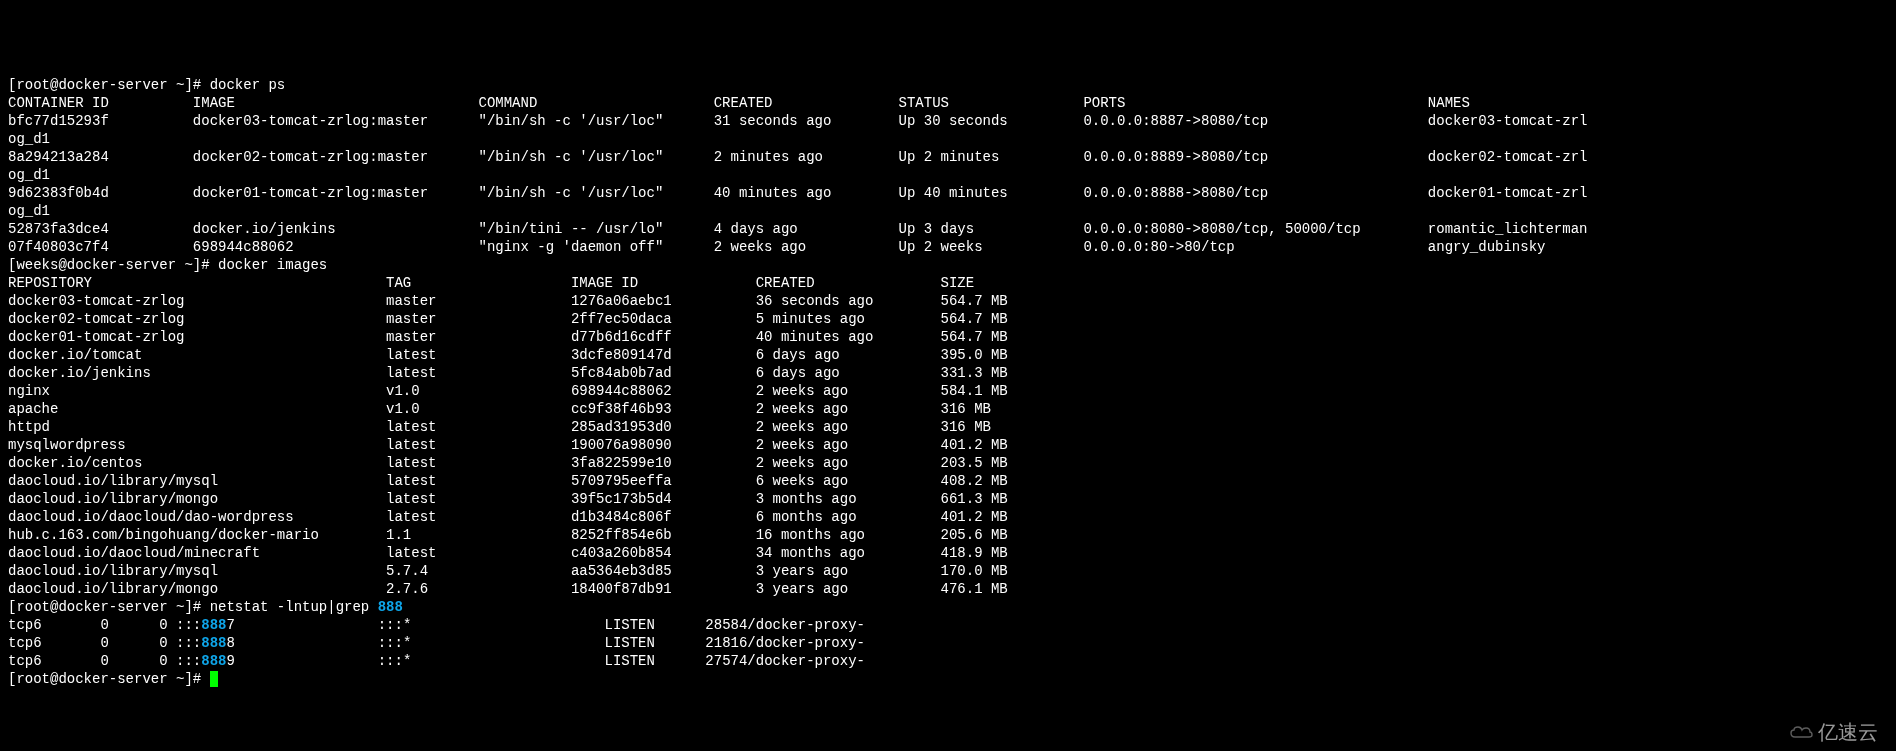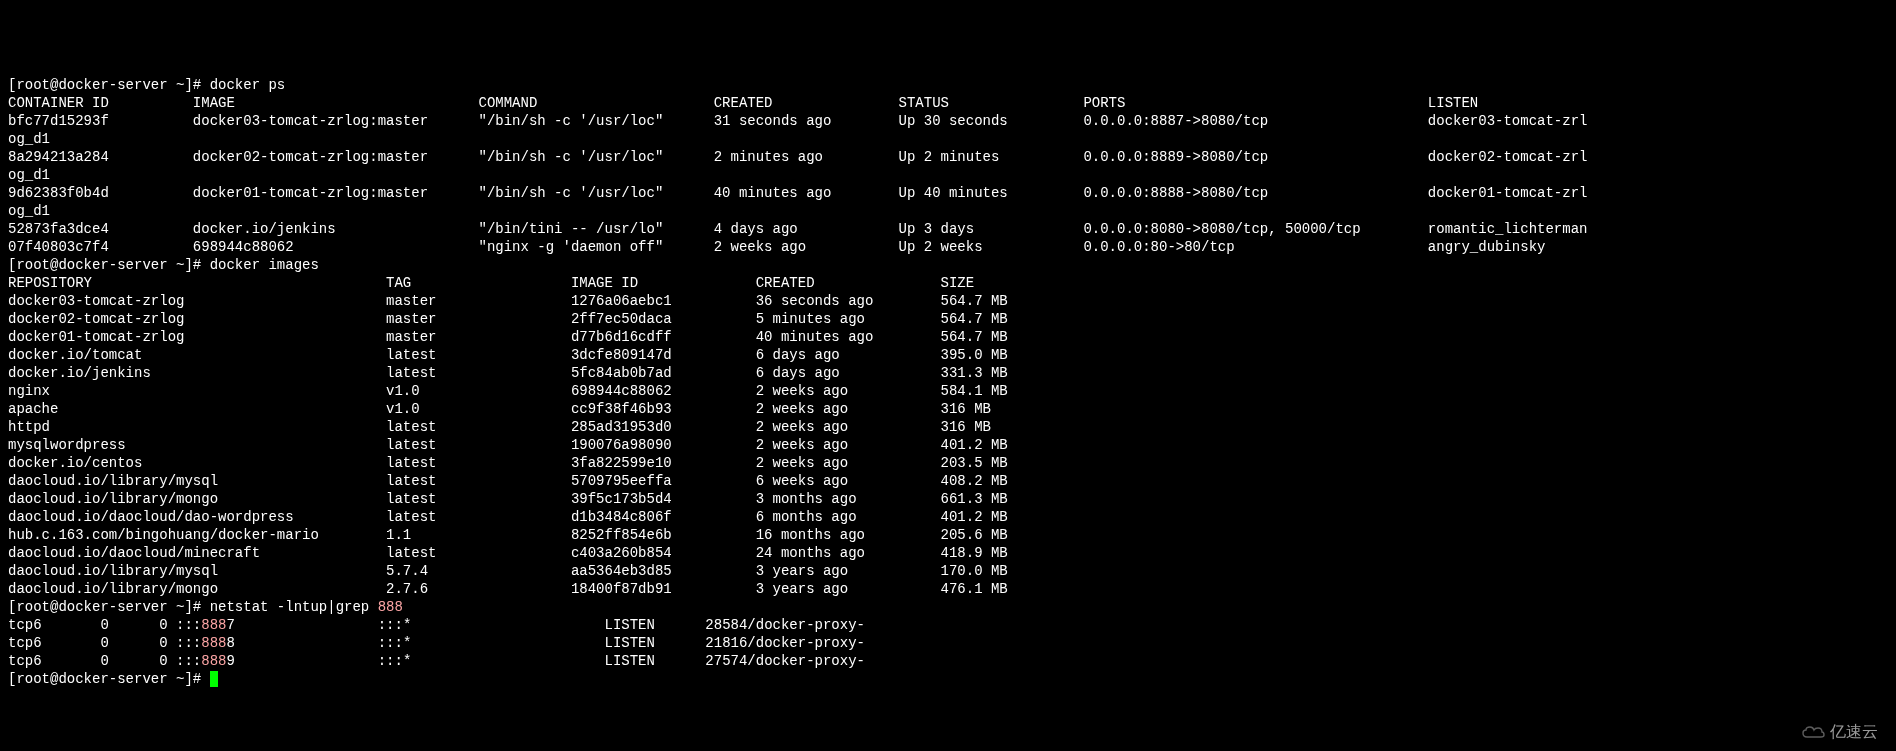--- a/index.html
+++ b/index.html
@@ -10,73 +10,73 @@
       font-size: 14px;
       line-height: 18px;
       padding: 4px 8px;
       white-space: pre;
       overflow: hidden;
       width: 1896px;
       height: 751px;
       position: relative;
     }
     .line { white-space: pre; }
-    .hl { color: #fca5a5; font-weight: normal; }
+    .hl { color: #0ea5e9; font-weight: bold; }
     .cursor {
       display: inline-block;
       width: 8px;
       height: 16px;
       background: #00ff00;
       vertical-align: text-bottom;
     }
     .watermark {
       position: absolute;
       right: 18px;
       bottom: 10px;
       font-family: sans-serif;
-      font-size: 16px;
+      font-size: 20px;
       color: rgba(255,255,255,0.6);
       display: flex;
       align-items: center;
       gap: 4px;
     }
     .watermark svg { opacity: 0.6; }
   </style>
 </head>
 <body>
 
 
 
 <div id="term"><span class="line">[root@docker-server ~]# docker ps</span>
-<span class="line">CONTAINER ID          IMAGE                             COMMAND                     CREATED               STATUS                PORTS                                    LISTEN</span>
+<span class="line">CONTAINER ID          IMAGE                             COMMAND                     CREATED               STATUS                PORTS                                    NAMES</span>
 <span class="line">bfc77d15293f          docker03-tomcat-zrlog:master      "/bin/sh -c '/usr/loc"      31 seconds ago        Up 30 seconds         0.0.0.0:8887-&gt;8080/tcp                   docker03-tomcat-zrl</span>
 <span class="line">og_d1</span>
 <span class="line">8a294213a284          docker02-tomcat-zrlog:master      "/bin/sh -c '/usr/loc"      2 minutes ago         Up 2 minutes          0.0.0.0:8889-&gt;8080/tcp                   docker02-tomcat-zrl</span>
 <span class="line">og_d1</span>
 <span class="line">9d62383f0b4d          docker01-tomcat-zrlog:master      "/bin/sh -c '/usr/loc"      40 minutes ago        Up 40 minutes         0.0.0.0:8888-&gt;8080/tcp                   docker01-tomcat-zrl</span>
 <span class="line">og_d1</span>
 <span class="line">52873fa3dce4          docker.io/jenkins                 "/bin/tini -- /usr/lo"      4 days ago            Up 3 days             0.0.0.0:8080-&gt;8080/tcp, 50000/tcp        romantic_lichterman</span>
 <span class="line">07f40803c7f4          698944c88062                      "nginx -g 'daemon off"      2 weeks ago           Up 2 weeks            0.0.0.0:80-&gt;80/tcp                       angry_dubinsky</span>
-<span class="line">[root@docker-server ~]# docker images</span>
+<span class="line">[weeks@docker-server ~]# docker images</span>
 <span class="line">REPOSITORY                                   TAG                   IMAGE ID              CREATED               SIZE</span>
 <span class="line">docker03-tomcat-zrlog                        master                1276a06aebc1          36 seconds ago        564.7 MB</span>
 <span class="line">docker02-tomcat-zrlog                        master                2ff7ec50daca          5 minutes ago         564.7 MB</span>
 <span class="line">docker01-tomcat-zrlog                        master                d77b6d16cdff          40 minutes ago        564.7 MB</span>
 <span class="line">docker.io/tomcat                             latest                3dcfe809147d          6 days ago            395.0 MB</span>
 <span class="line">docker.io/jenkins                            latest                5fc84ab0b7ad          6 days ago            331.3 MB</span>
 <span class="line">nginx                                        v1.0                  698944c88062          2 weeks ago           584.1 MB</span>
 <span class="line">apache                                       v1.0                  cc9f38f46b93          2 weeks ago           316 MB</span>
 <span class="line">httpd                                        latest                285ad31953d0          2 weeks ago           316 MB</span>
 <span class="line">mysqlwordpress                               latest                190076a98090          2 weeks ago           401.2 MB</span>
 <span class="line">docker.io/centos                             latest                3fa822599e10          2 weeks ago           203.5 MB</span>
 <span class="line">daocloud.io/library/mysql                    latest                5709795eeffa          6 weeks ago           408.2 MB</span>
 <span class="line">daocloud.io/library/mongo                    latest                39f5c173b5d4          3 months ago          661.3 MB</span>
 <span class="line">daocloud.io/daocloud/dao-wordpress           latest                d1b3484c806f          6 months ago          401.2 MB</span>
 <span class="line">hub.c.163.com/bingohuang/docker-mario        1.1                   8252ff854e6b          16 months ago         205.6 MB</span>
-<span class="line">daocloud.io/daocloud/minecraft               latest                c403a260b854          24 months ago         418.9 MB</span>
+<span class="line">daocloud.io/daocloud/minecraft               latest                c403a260b854          34 months ago         418.9 MB</span>
 <span class="line">daocloud.io/library/mysql                    5.7.4                 aa5364eb3d85          3 years ago           170.0 MB</span>
 <span class="line">daocloud.io/library/mongo                    2.7.6                 18400f87db91          3 years ago           476.1 MB</span>
 <span class="line">[root@docker-server ~]# netstat -lntup|grep <span class="hl">888</span></span>
 <span class="line">tcp6       0      0 :::<span class="hl">888</span>7                 :::*                       LISTEN      28584/docker-proxy-</span>
 <span class="line">tcp6       0      0 :::<span class="hl">888</span>8                 :::*                       LISTEN      21816/docker-proxy-</span>
 <span class="line">tcp6       0      0 :::<span class="hl">888</span>9                 :::*                       LISTEN      27574/docker-proxy-</span>
 <span class="line">[root@docker-server ~]# <span class="cursor"></span></span></div>
 
 <div class="watermark">
   <svg width="26" height="16" viewBox="0 0 26 16">

